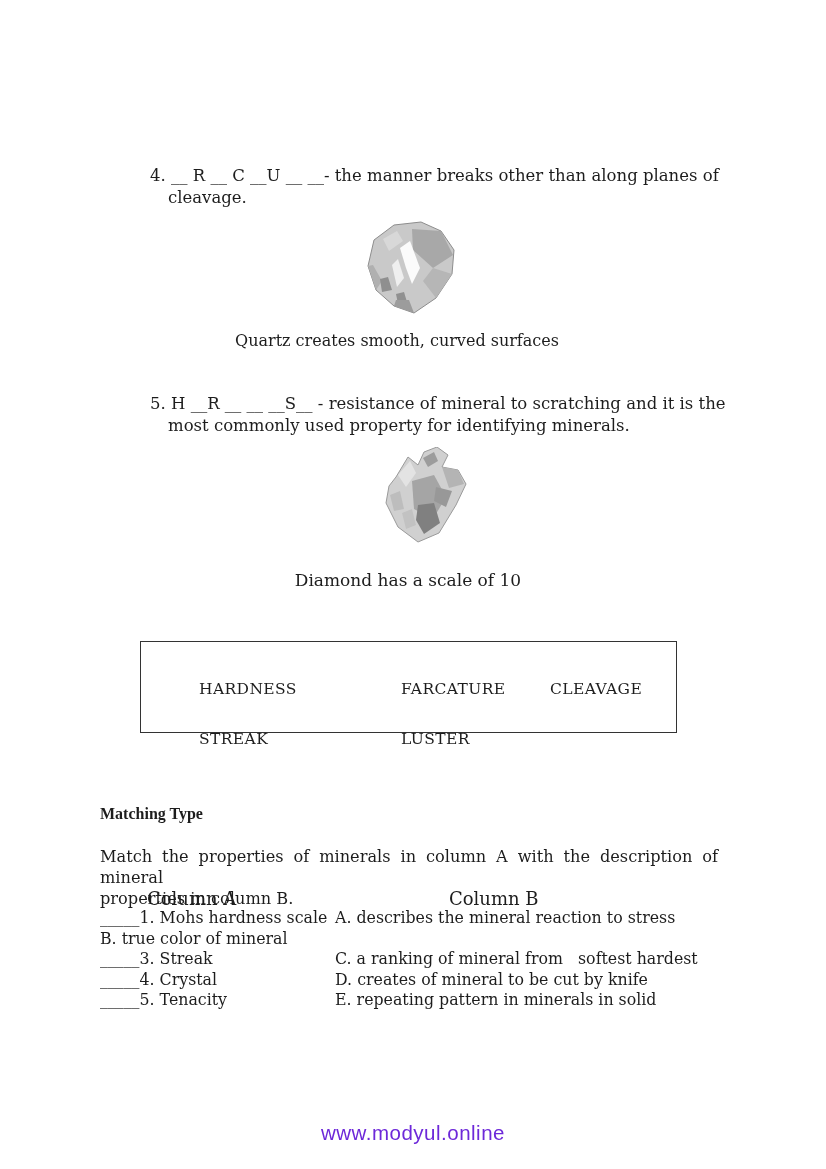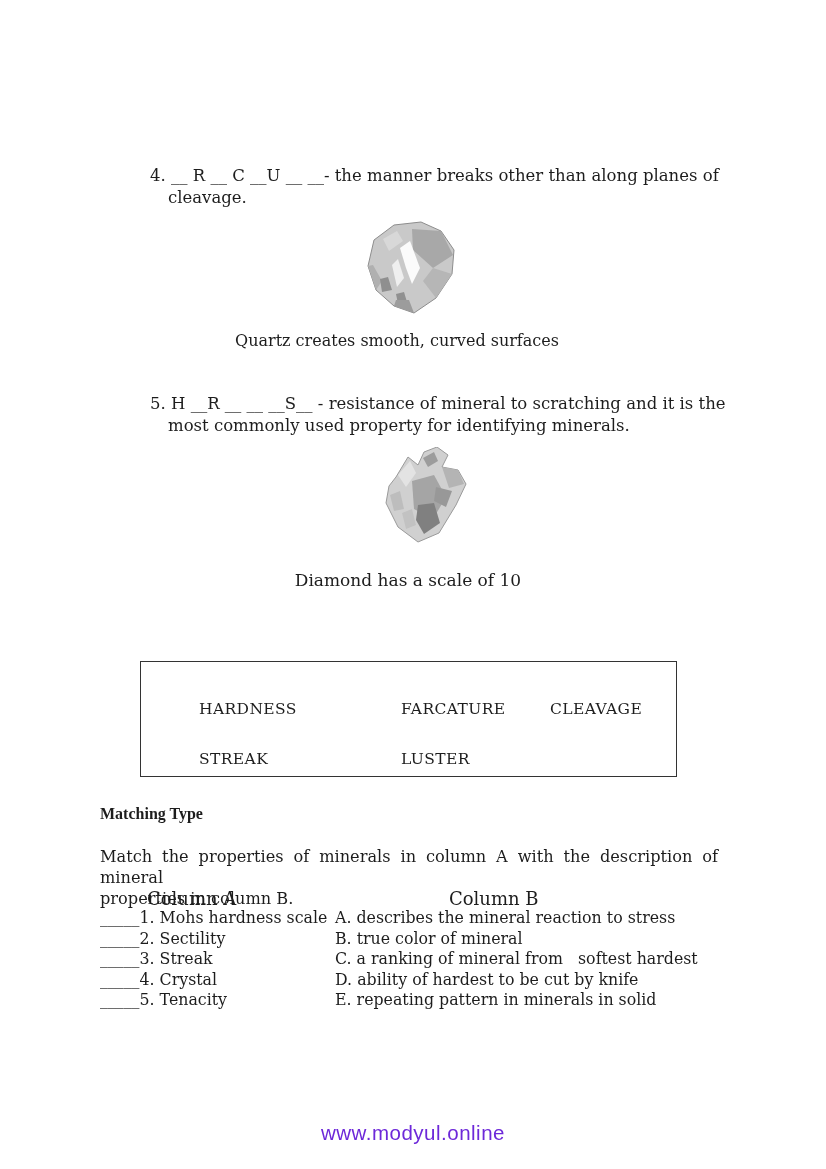--- a/index.html
+++ b/index.html
@@ -102,21 +102,21 @@
     <polygon points="22,28 34,14 40,26 30,40" fill="#e3e3e3"></polygon>
     <polygon points="66,20 82,23 88,37 73,41" fill="#b4b4b4"></polygon>
     <polygon points="47,11 58,5 62,14 52,20" fill="#9c9c9c"></polygon>
     <polygon points="14,48 24,44 28,62 18,64" fill="#bdbdbd"></polygon>
     <polygon points="60,40 76,44 70,60 58,54" fill="#989898"></polygon>
     <polygon points="26,66 36,62 40,78 30,82" fill="#c2c2c2"></polygon>
   </svg>
 
   <div class="abs caption caption-diamond" style="left:108px; top:570px; width:600px;">Diamond has a scale of 10</div>
 
-  <div class="abs word-bank" style="left:140px; top:641px; width:537px; height:116px;margin-top:20px;">
+  <div class="abs word-bank" style="left:140px; top:641px; width:537px; height:92px;">
     <span style="left:58px; top:38px;">HARDNESS</span>
     <span style="left:260px; top:38px;">FARCATURE</span>
     <span style="left:409px; top:38px;">CLEAVAGE</span>
     <span style="left:58px; top:88px;">STREAK</span>
     <span style="left:260px; top:88px;">LUSTER</span>
   </div>
 
   <div class="abs matching-heading" style="left:100px; top:805px;font-family:Liberation Serif, serif;">Matching Type</div>
 
   <div class="abs instructions" style="left:100px; top:846px; width:618px;">
@@ -126,30 +126,29 @@
 
   <div class="abs col-header" style="left:147px; top:888px;">Column A</div>
   <div class="abs col-header" style="left:449px; top:888px;">Column B</div>
 
   <div class="abs match-rows" style="left:100px; top:908px; width:625px;">
     <div class="match-row">
       <div class="col-a">_____1. Mohs hardness scale</div>
       <div class="col-b">A. describes the mineral reaction to stress</div>
     </div>
     <div class="match-row">
-      <div class="col-a">_____2. Sectility</div>
       <div class="col-b">B. true color of mineral</div>
     </div>
     <div class="match-row">
       <div class="col-a">_____3. Streak</div>
       <div class="col-b">C. a ranking of mineral from   softest hardest</div>
     </div>
     <div class="match-row">
       <div class="col-a">_____4. Crystal</div>
-      <div class="col-b">D. ability of hardest to be cut by knife</div>
+      <div class="col-b">D. creates of mineral to be cut by knife</div>
     </div>
     <div class="match-row">
       <div class="col-a">_____5. Tenacity</div>
       <div class="col-b">E. repeating pattern in minerals in solid</div>
     </div>
   </div>
 
   <div class="abs watermark" style="left:0px; top:1121px;">www.modyul.online</div>
 
 </div>

